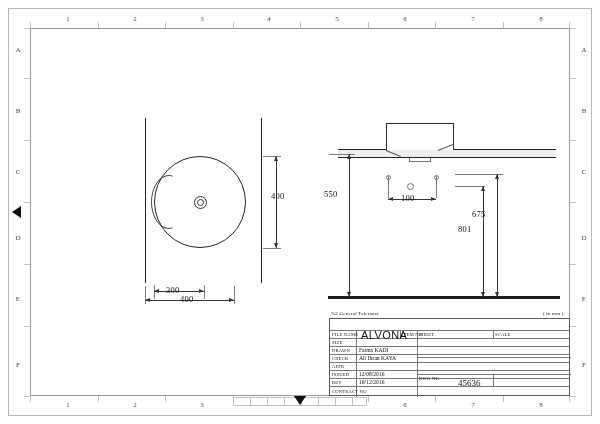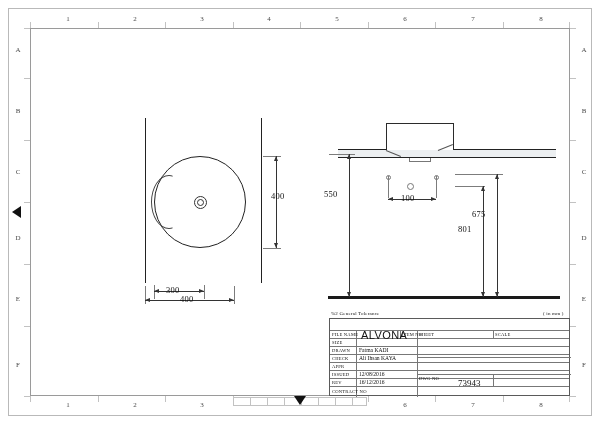--- a/index.html
+++ b/index.html
@@ -327,16 +327,16 @@
     <div class="tb-cell" style="left:72px;top:13px;">ITEM NO</div>
     <div class="tb-cell" style="left:89px;top:13px;">SHEET</div>
     <div class="tb-cell" style="left:165px;top:13px;">SCALE</div>
     <div class="tb-cell" style="left:89px;top:57px;">DWG NO</div>
 
     <div class="tb-brand" style="left:31px;top:10px;">ALVONA</div>
     <div class="tb-val" style="left:29px;top:28px;">Fatma KADI</div>
     <div class="tb-val" style="left:29px;top:36px;">Ali Ihsan KAYA</div>
     <div class="tb-val" style="left:29px;top:52px;">12/08/2016</div>
     <div class="tb-val" style="left:29px;top:60px;">16/12/2016</div>
-    <div class="tb-dwg" style="left:128px;top:59px;">73943</div>
+    <div class="tb-dwg" style="left:128px;top:59px;">45636</div>
   </div>
 
 </div>
 
 </body></html>

